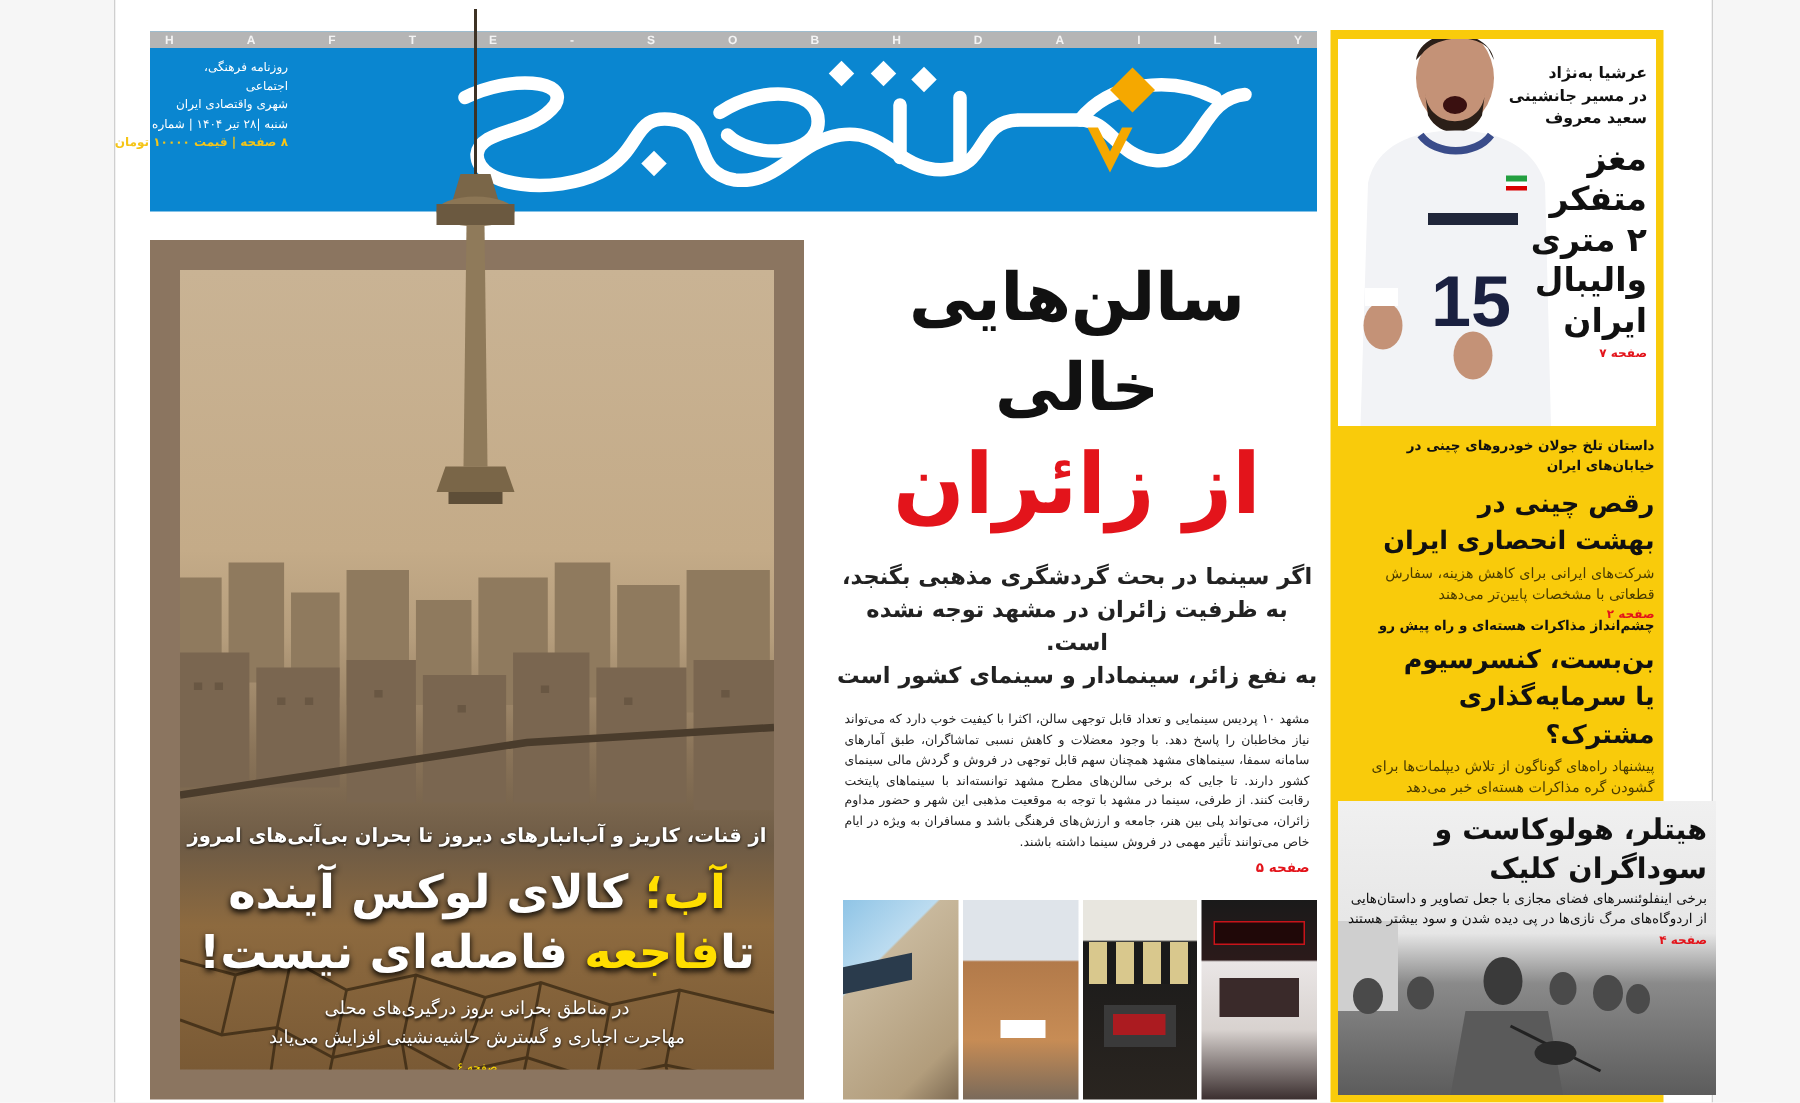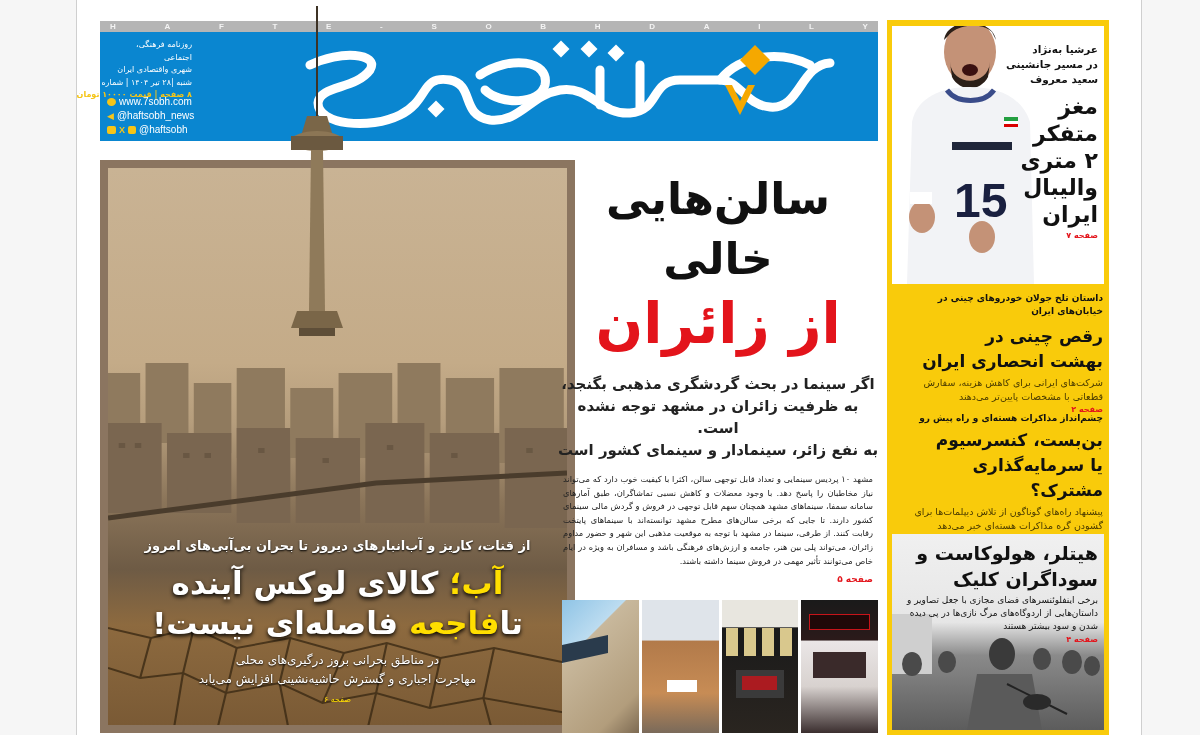--- a/index.html
+++ b/index.html
@@ -16,21 +16,21 @@
   .mast-social { position: absolute; left: 7px; top: 74px; }
   .mast-social .row { display: flex; align-items: center; gap: 3px; color: #fff; font-size: 10px; line-height: 14px; font-family: "Liberation Sans", sans-serif; }
   .ico { display: inline-block; width: 9px; height: 8px; border-radius: 2px; background: #f5c518; }
   .ico.round { border-radius: 50%; }
   .logo { position: absolute; left: 200px; top: 14px; width: 560px; height: 100px; }
 
   
   .tower { position: absolute; left: 210px; top: 6px; width: 60px; height: 340px; }
 
   
-  .cover { position: absolute; left: 23px; top: 160px; width: 475px; height: 573px; background: #8b7560; padding: 8px; }
+  .cover { position: absolute; left: 23px; top: 160px; width: 436px; height: 573px; background: #8b7560; padding: 20px; }
   .cover-inner { position: relative; width: 100%; height: 100%; background: linear-gradient(#c9b394 0%, #c4ab88 35%, #b59d7c 46%, #8a7459 60%, #6e5b45 72%, #8d6a3f 82%, #7a5a35 100%); overflow: hidden; }
   .city { position: absolute; left: 0; top: 165px; width: 100%; height: 200px; }
   .cover-text { position: absolute; left: 0; right: 0; top: 370px; text-align: center; direction: rtl; }
   .cover-kicker { color: #fff; font-size: 13px; font-weight: bold; text-shadow: 0 1px 2px #000; }
   .cover-head { color: #fff; font-size: 31px; font-weight: bold; line-height: 40px; margin-top: 10px; text-shadow: 0 2px 4px #000; }
   .cover-head .hl { color: #ffde00; }
   .cover-sub { color: #fff; font-size: 12px; line-height: 19px; margin-top: 8px; text-shadow: 0 1px 2px #000; }
   .cover-page { color: #ffde00; font-size: 8px; margin-top: 6px; }
 
   
@@ -49,21 +49,21 @@
   .player-box { position: absolute; left: 5px; top: 6px; width: 212px; height: 258px; background: #fff; overflow: hidden; }
   .player-text { position: absolute; right: 6px; top: 16px; direction: rtl; text-align: right; }
   .player-kicker { font-size: 10.5px; color: #111; line-height: 15px; font-weight: bold; }
   .player-head { font-size: 22px; font-weight: bold; color: #111; line-height: 27px; margin-top: 6px; }
   .player-page { color: #e3141b; font-size: 8px; font-weight: bold; margin-top: 3px; }
   .story { position: absolute; left: 6px; right: 6px; direction: rtl; text-align: right; }
   .story .k { font-size: 9px; font-weight: bold; color: #111; line-height: 13px; }
   .story .h { font-size: 17px; font-weight: bold; color: #111; line-height: 25px; margin-left: 11px; }
   .story .s { font-size: 9.5px; color: #4a3b00; line-height: 14px; }
   .story .p { font-size: 8px; font-weight: bold; color: #e3141b; line-height: 12px; }
-  .hitler-box { position: absolute; left: 5px; top: 514px; width: 212px; height: 196px; background: linear-gradient(#f0f0f0 0%, #e6e6e6 45%, #8a8a8a 62%, #5c5c5c 100%); overflow: hidden; }
+  .hitler-box { position: absolute; left: 5px; top: 514px; width: 252px; height: 196px; background: linear-gradient(#f0f0f0 0%, #e6e6e6 45%, #8a8a8a 62%, #5c5c5c 100%); overflow: hidden; }
   .hitler-text { position: absolute; right: 6px; left: 6px; top: 6px; direction: rtl; text-align: right; }
   .hitler-text .h { font-size: 19px; font-weight: bold; color: #111; line-height: 26px; }
   .hitler-text .s { font-size: 9px; color: #111; line-height: 13px; margin-top: 2px; }
   .hitler-text .p { font-size: 8px; font-weight: bold; color: #e3141b; line-height: 13px; }
 </style>
 </head>
 <body>
 
 <div class="gutter-line" style="left:76px;"></div>
 <div class="gutter-line" style="left:1141px;"></div>
@@ -91,36 +91,20 @@
 
     <div class="mast-info" style="left:auto; right:auto;">
     </div>
     <div style="position:absolute; left:6px; top:18px; width:86px; direction:rtl;">
       <div class="l" style="color:#fff;font-size:8px;line-height:12.5px;">روزنامه فرهنگی، اجتماعی</div>
       <div class="l" style="color:#fff;font-size:8px;line-height:12.5px;">شهری واقتصادی ایران</div>
       <div class="l" style="color:#fff;font-size:8px;line-height:12.5px;white-space:nowrap;">شنبه |۲۸ تیر ۱۴۰۴ | شماره ۴۱۰۱</div>
       <div class="l yellow" style="color:#f5c518;font-size:8px;line-height:12.5px;white-space:nowrap;font-weight:bold;">۸ صفحه | قیمت ۱۰۰۰۰ تومان</div>
     </div>
 
-    <div class="mast-social">
-      <div class="row">
-        <span class="ico round"></span>
-        <span>www.7sobh.com</span>
-      </div>
-      <div class="row">
-        <span style="color:#f5c518;font-size:9px;">◀</span>
-        <span>@haftsobh_news</span>
-      </div>
-      <div class="row">
-        <span class="ico"></span>
-        <span style="color:#f5c518;font-weight:bold;font-size:9px;">X</span>
-        <span class="ico" style="width:8px;"></span>
-        <span>@haftsobh</span>
-      </div>
-    </div>
 
     <svg class="logo" viewBox="0 0 560 100">
       <g fill="none" stroke="#ffffff" stroke-width="9" stroke-linecap="round" stroke-linejoin="round">
         <path d="M10 30 C40 15 80 18 70 35 C55 55 20 50 18 68 C18 90 70 95 100 80 C130 65 120 40 150 45 C175 50 160 80 190 85 C220 88 230 60 260 55 C290 50 300 80 330 78 C360 76 350 45 380 45 L420 45 C440 45 445 70 470 72 C500 75 500 30 530 28"></path>
         <path d="M180 40 C210 20 250 25 245 50 C240 70 200 70 185 55"></path>
         <path d="M300 35 L300 70 M340 30 L340 72"></path>
         <path d="M420 45 C440 20 480 15 510 30"></path>
       </g>
       <g fill="#ffffff">
         <rect x="255" y="8" width="12" height="12" transform="rotate(45 261 14)"></rect>

